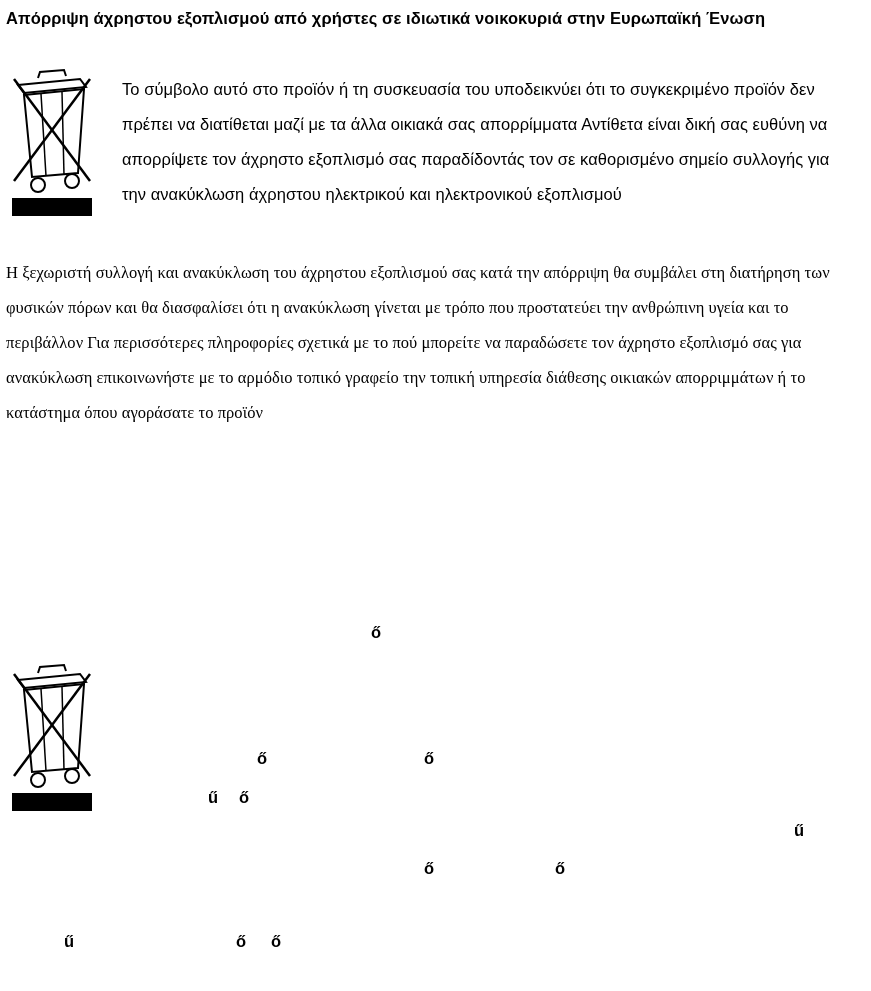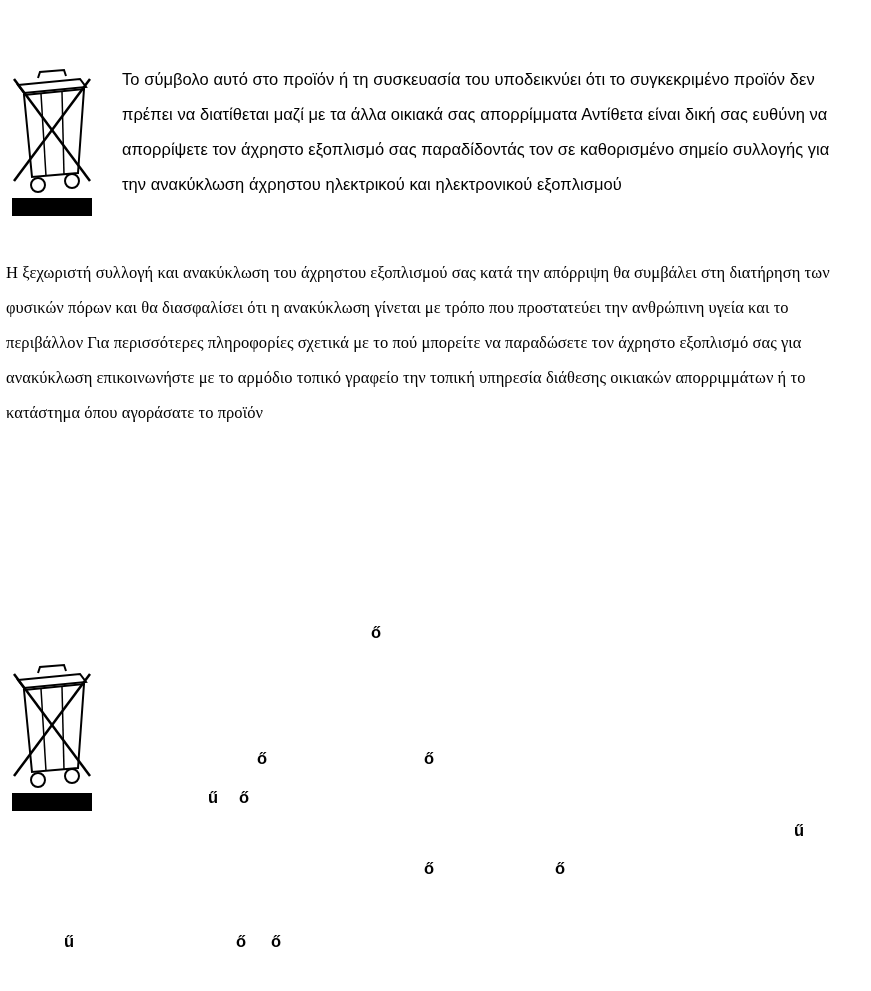--- a/index.html
+++ b/index.html
@@ -39,20 +39,21 @@
     display: block;
   }
 
   .para-indent {
     position: absolute;
     left: 122px;
     width: 730px;
     font-size: 16.5px;
     line-height: 35px;
     letter-spacing: 0.05px;
+    margin-top: 10px;
   }
   .para-full {
     position: absolute;
     left: 6px;
     width: 860px;
     font-size: 16.5px;
     line-height: 35px;
     letter-spacing: 0.05px;
     font-family: Liberation Serif, serif;
   }
@@ -61,20 +62,21 @@
     font-size: 16.5px;
     font-weight: bold;
     line-height: 20px;
   }
 </style>
 </head>
 <body>
 
 <div class="page">
 
+  <div class="heading">Απόρριψη άχρηστου εξοπλισμού από χρήστες σε ιδιωτικά νοικοκυριά στην Ευρωπαϊκή Ένωση</div>
 
   <div class="bin-symbol" style="left:10px; top:65px;">
     <svg width="84" height="155" viewBox="0 0 84 155" aria-hidden="true">
 
       <path d="M8 20 L70 14 L76 22 L14 28 Z" fill="none" stroke="#000" stroke-width="2"></path>
 
       <path d="M28 13 L30 7 L54 5 L56 11" fill="none" stroke="#000" stroke-width="2"></path>
 
       <path d="M14 30 L74 24 L68 108 L22 112 Z" fill="none" stroke="#000" stroke-width="2"></path>
 

